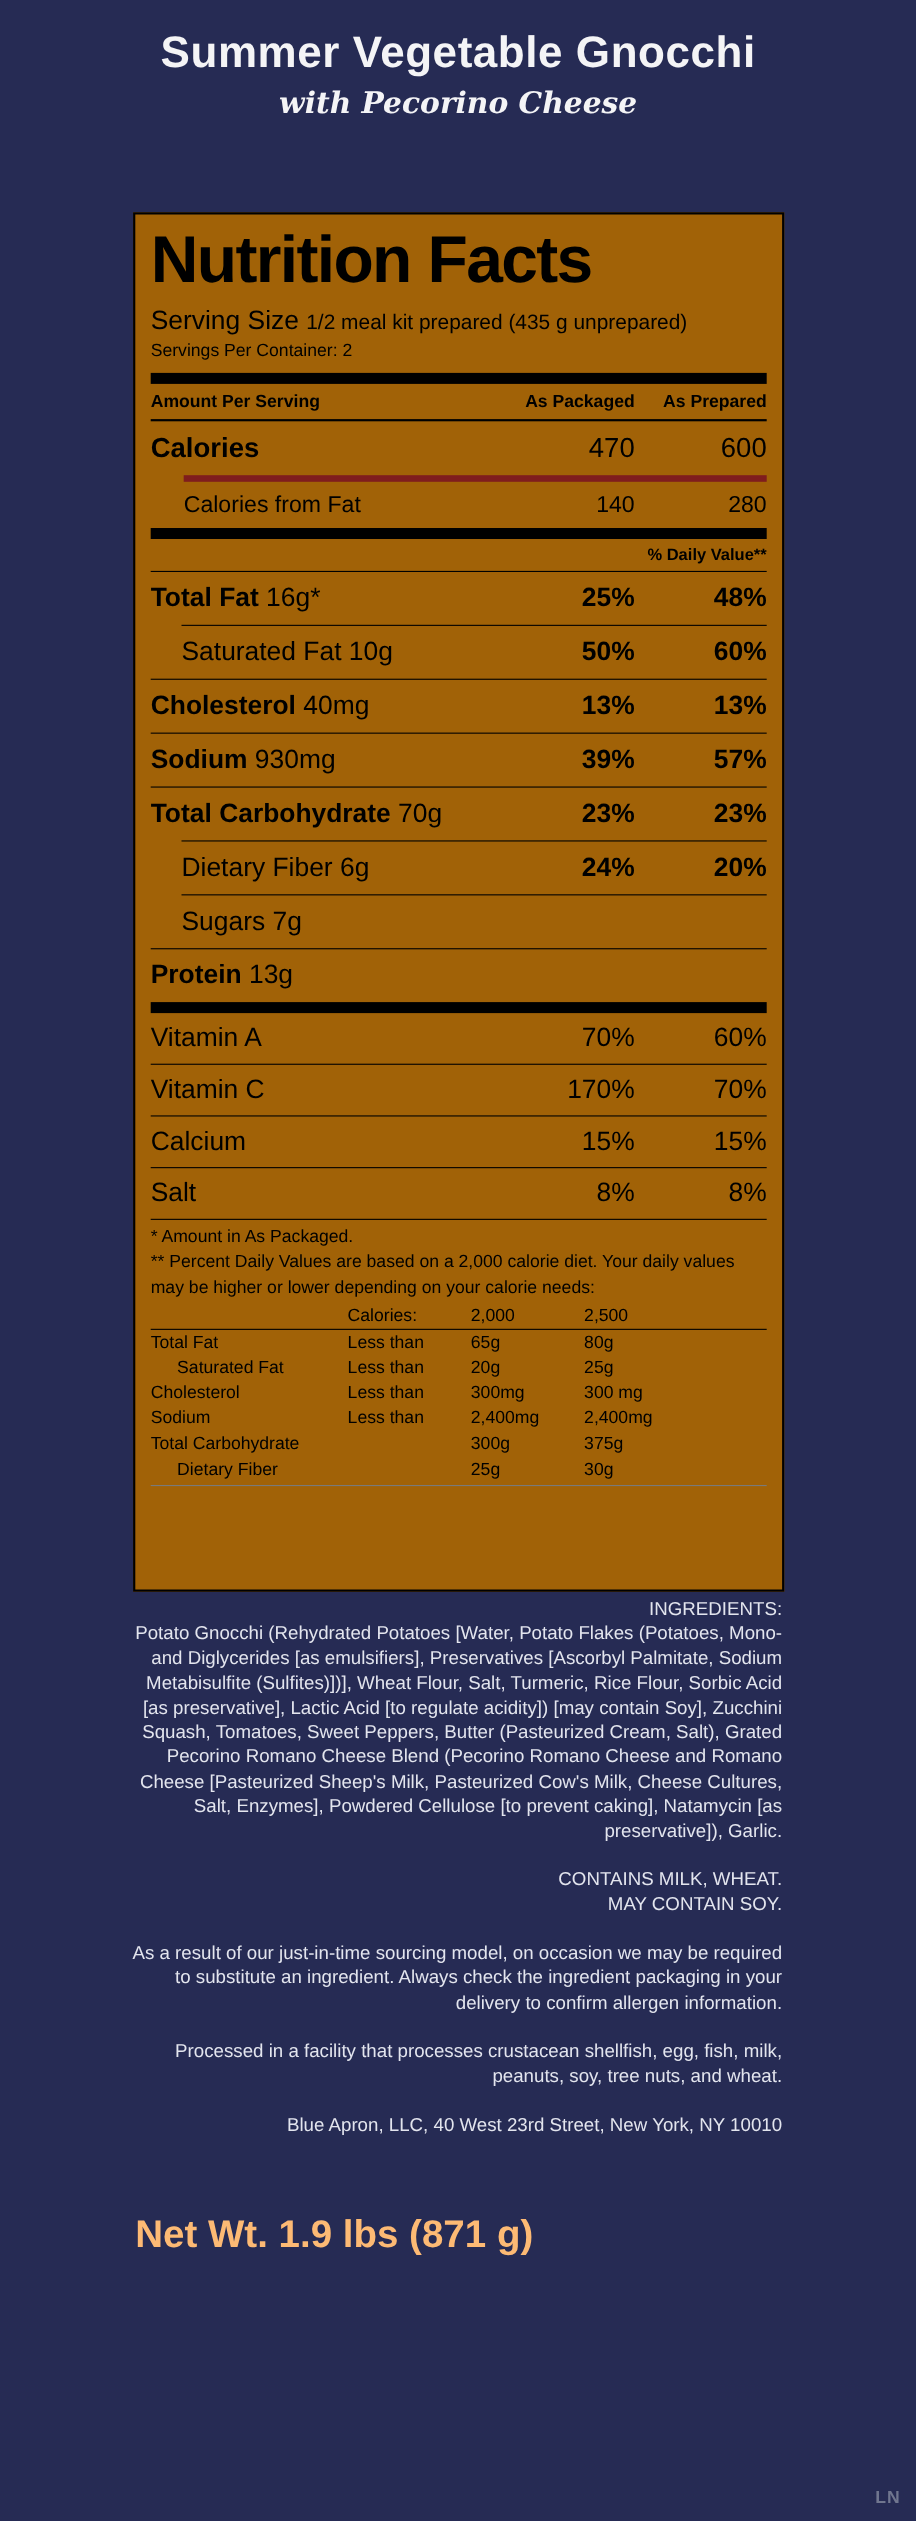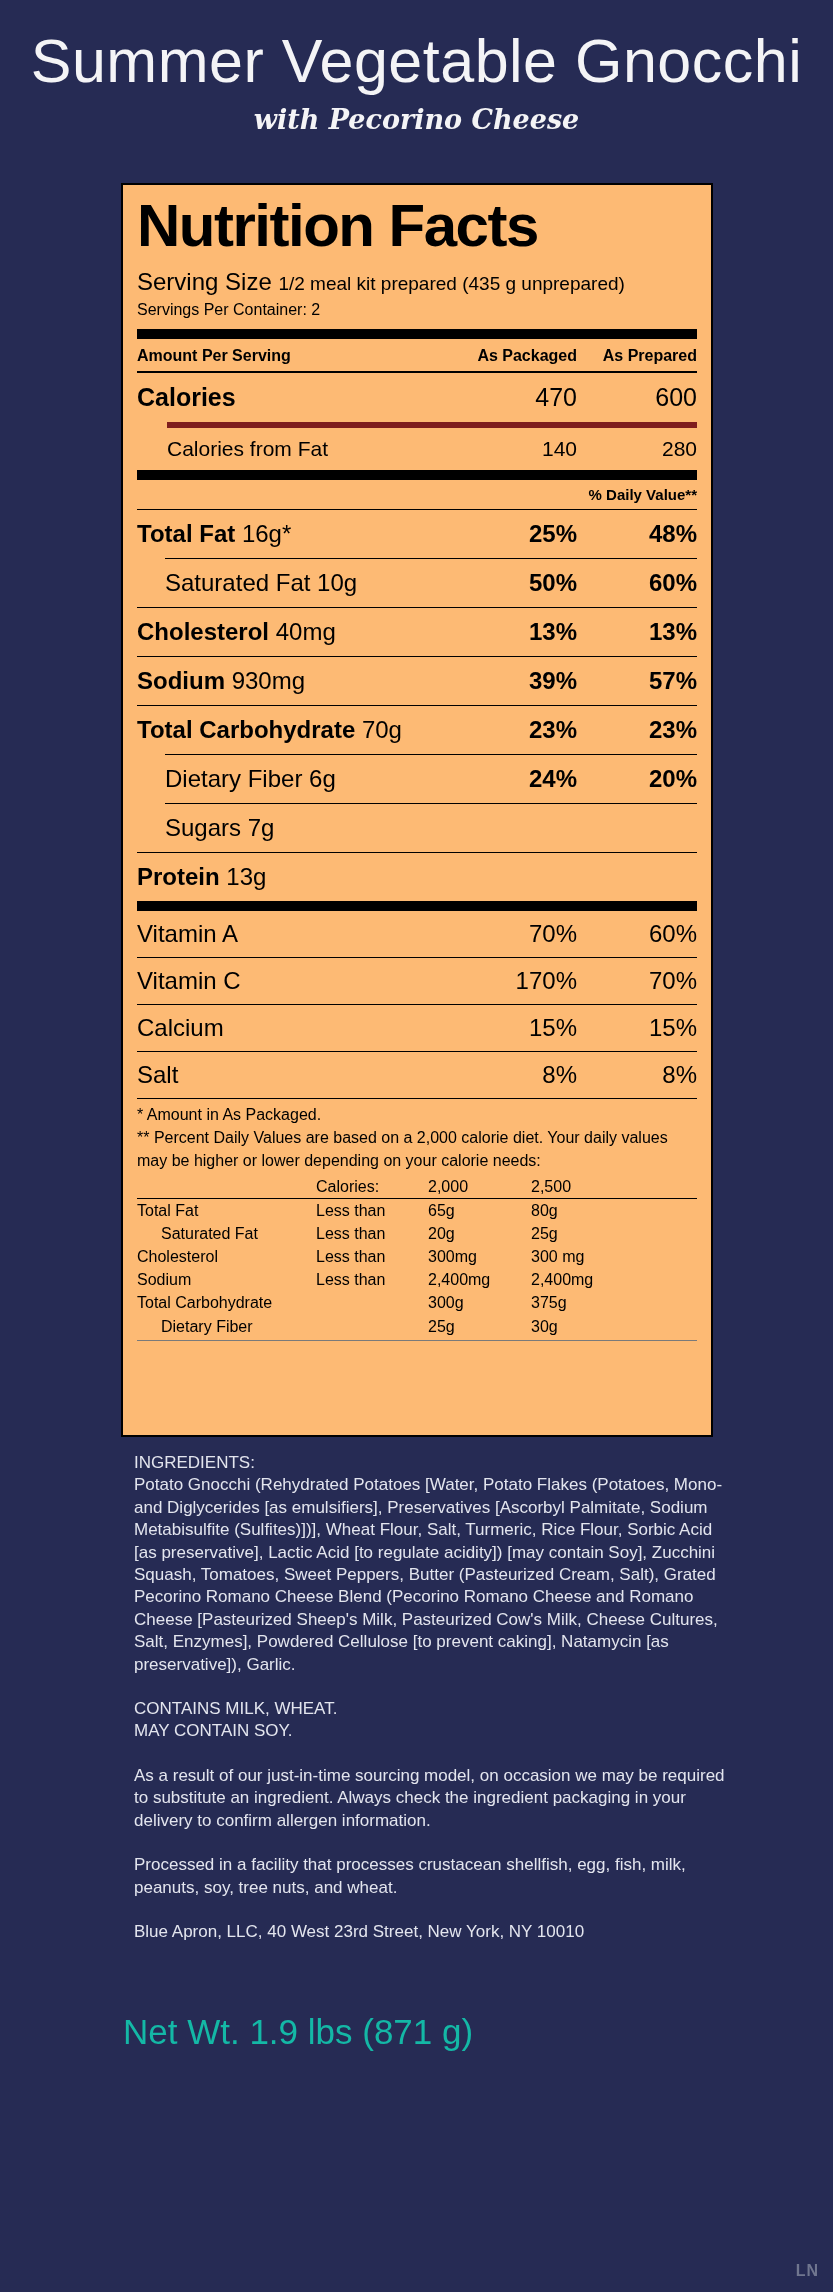--- a/index.html
+++ b/index.html
@@ -6,29 +6,29 @@
   body {
     width: 833px; height: 2292px;
     background: #262b54;
     position: relative;
     overflow: hidden;
     font-family: "Liberation Sans", sans-serif;
   }
 
   
   .hero { position: absolute; top: 26px; left: 0; width: 833px; text-align: center; color: #f4f4f6; }
-  .hero-title { font-size: 61px; font-weight: normal; letter-spacing: 0.5px; }
+  .hero-title { font-size: 40px; font-weight: bold; letter-spacing: 0.5px; }
   .hero-subtitle { font-family: "DejaVu Serif", serif; font-style: italic; font-weight: bold; font-size: 27px; margin-top: 8px; }
 
   
   .nf {
-    position: absolute; left: 121px; top: 183px;
+    position: absolute; left: 121px; top: 193px;
     width: 592px; min-height: 1254px;
     box-sizing: border-box;
-    background: #fdba74; color: #000;
+    background: #a16207; color: #000;
     border: 2px solid #000;
     padding: 8px 14px 10px 14px;
   }
   .nf-title { font-size: 60px; font-weight: bold; letter-spacing: -1.5px; line-height: 1.04; margin: 2px 0 10px 0; }
   .nf-serving { font-size: 24px; line-height: 1.25; white-space: nowrap; }
   .nf-serving .small { font-size: 19px; }
   .nf-servings { font-size: 16px; margin: 4px 0 10px 0; }
   .bar { height: 10px; background: #000; }
   .hdr-row { display: flex; align-items: baseline; padding: 8px 0 6px 0; border-bottom: 2px solid #000; font-size: 16px; font-weight: bold; }
   .hdr-row .name { flex: 1; }
@@ -59,28 +59,28 @@
   .dvt-row .c1 { width: 179px; }
   .dvt-row .c2 { width: 112px; }
   .dvt-row .c3 { width: 103px; }
   .dvt-row .c4 { flex: 1; }
   .dvt-head { border-bottom: 1px solid #000; }
   .dvt-row.ind .c1 { padding-left: 24px; box-sizing: border-box; }
   .dvt-body { border-bottom: 1px solid #7a7a7a; padding-bottom: 2px; }
 
   
   .lower {
-    position: absolute; left: 134px; top: 1452px; width: 602px;
-    color: #e3e5ee; font-size: 17px; line-height: 22.4px;
+    position: absolute; left: 109px; top: 1452px; width: 602px;
+    color: #e3e5ee; font-size: 17px; line-height: 22.4px; text-align: right;
   }
   .lower p { margin: 0 0 22px 0; }
   .lower .tight { margin: 0; }
   .netwt {
     position: absolute; left: 123px; top: 2012px;
-    color: #14b8a6; font-size: 35px; font-weight: normal;
+    color: #fdba74; font-size: 35px; font-weight: bold;
   }
   .watermark {
     position: absolute; right: 14px; bottom: 12px;
     color: #70768f; font-size: 16px; font-weight: bold; letter-spacing: 1px;
   }
 </style>
 </head>
 <body>
 
 <div class="hero">

